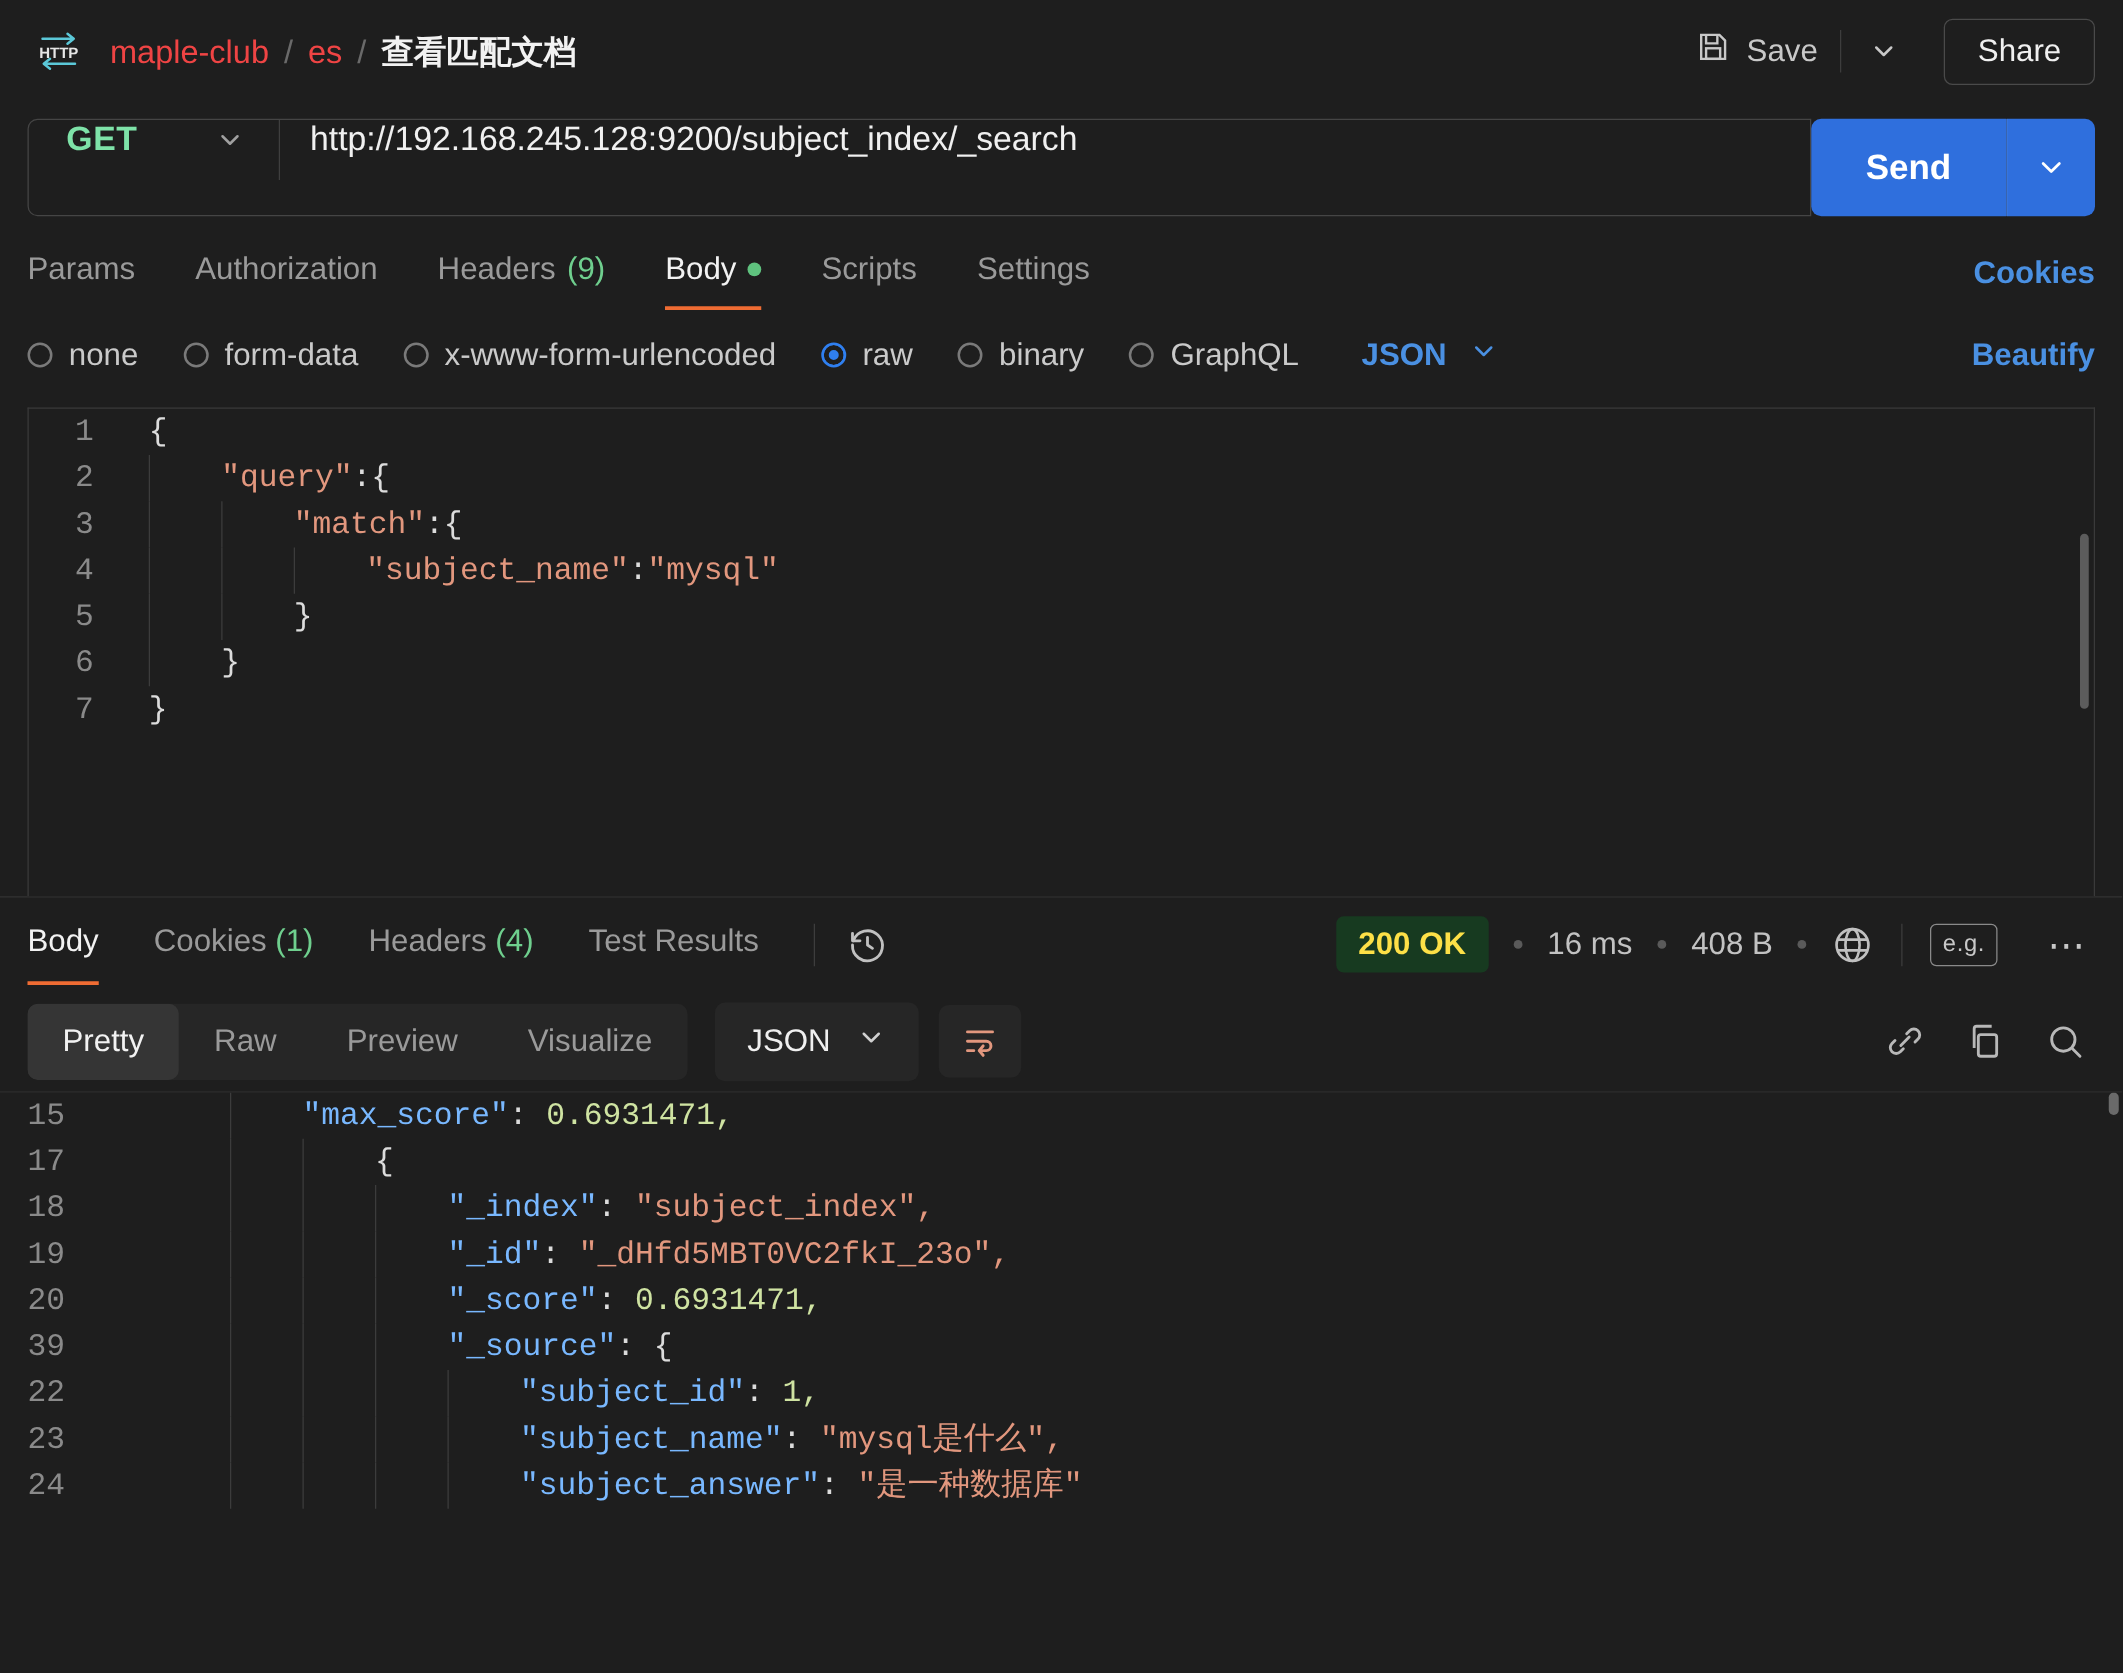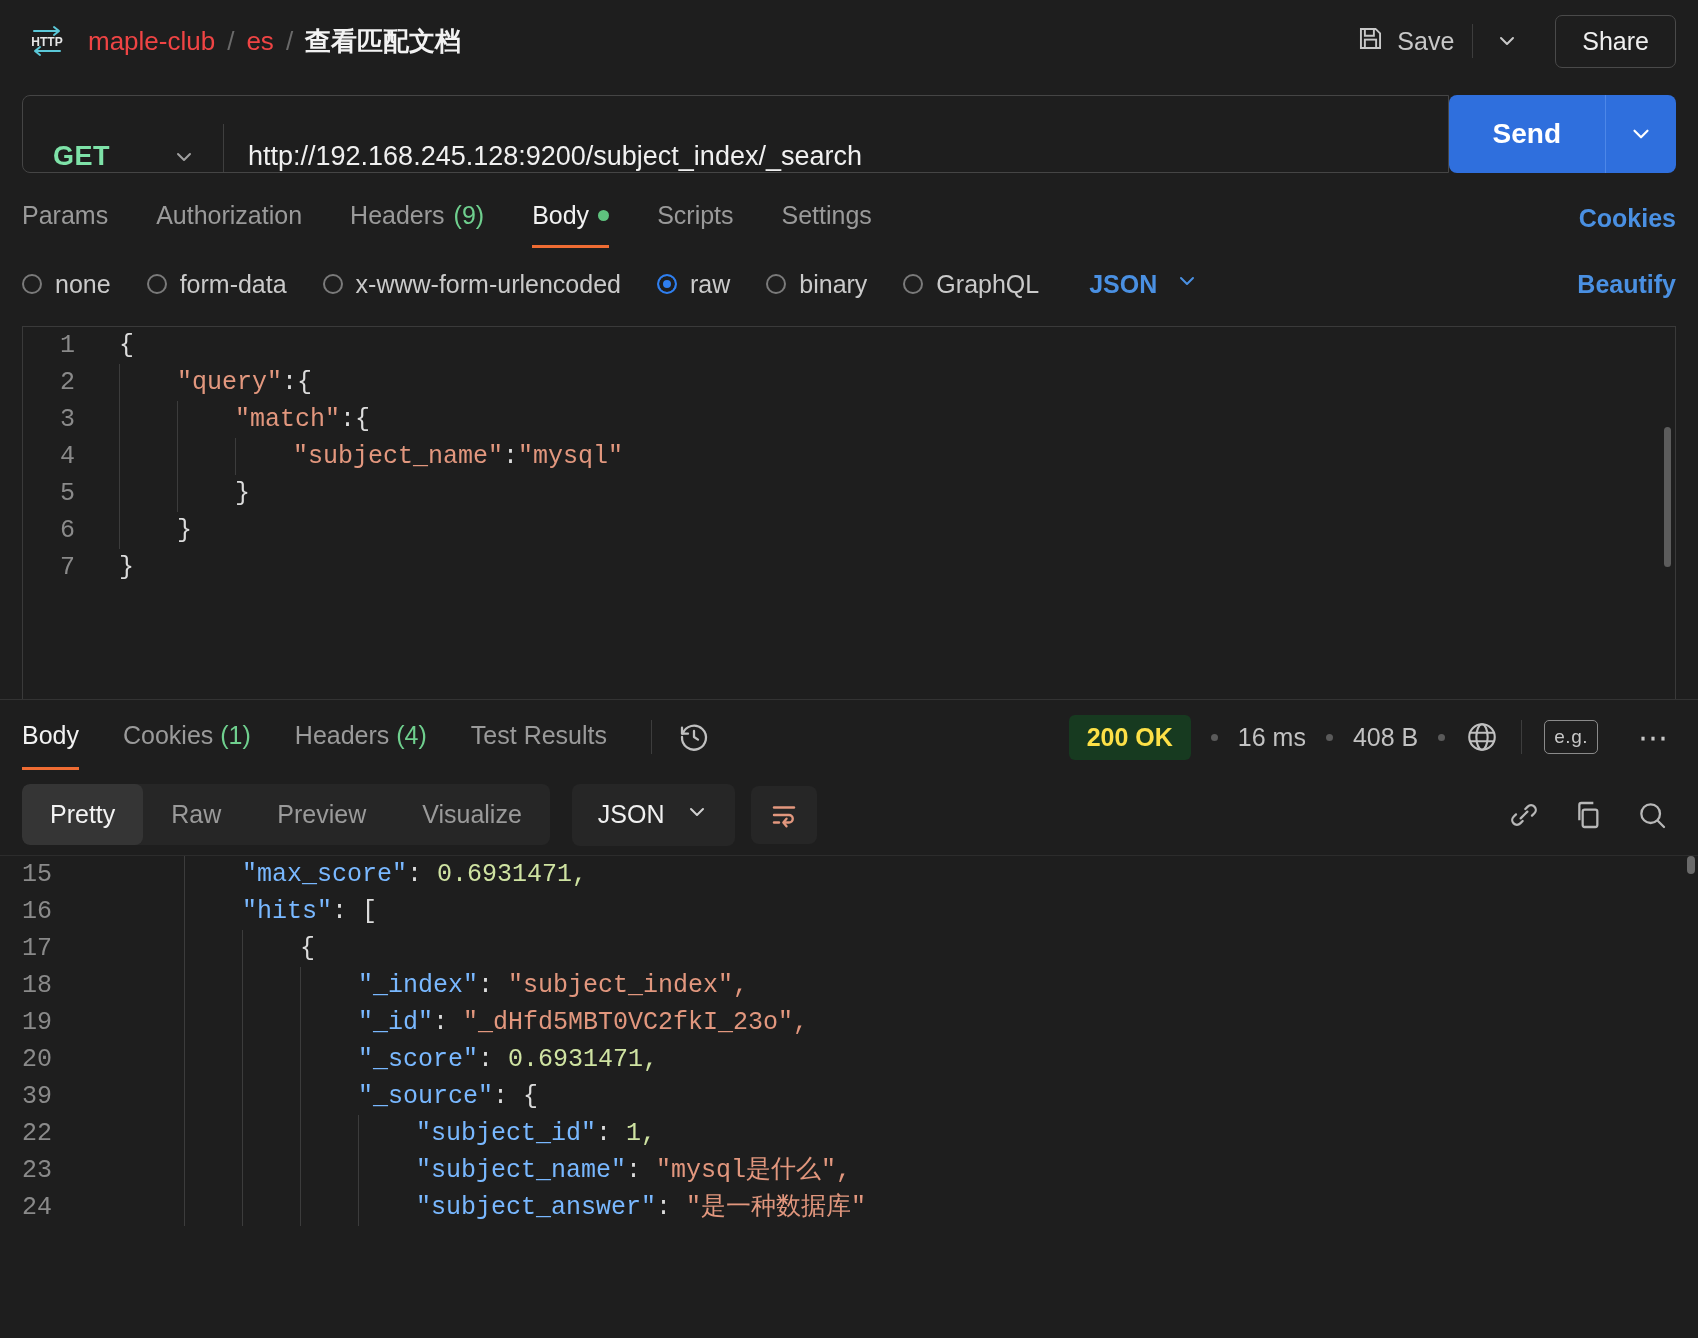--- a/index.html
+++ b/index.html
@@ -44,21 +44,21 @@
   }
 
   
   .urlbar {
     flex: 0 0 104px;
     display: flex; align-items: center;
     padding: 0 22px 0 22px;
   }
   .url-wrap {
     flex: 1; height: 78px;
-    display: flex; align-items: flex-end;
+    display: flex; align-items: flex-start;
     border: 1px solid #454545; border-radius: 8px 0 0 8px;
     background: #1e1e1e;
   }
   .method {
     display: flex; align-items: center; gap: 0;
     padding: 0 0 0 30px; min-width: 200px; cursor: pointer;
   }
   .method-label { color: #7ee2a8; font-size: 27px; font-weight: bold; letter-spacing: .5px; }
   .method-chev { margin-left: 62px; display: flex; }
   .url-sep { width: 1px; height: 48px; background: #3f3f3f; }
@@ -432,21 +432,20 @@
           <circle cx="11" cy="11" r="7"></circle>
           <path d="M16.5 16.5L21 21"></path>
         </svg>
       </span>
     </div>
   </div>
 
   <div class="resp-body">
     <div class="code" id="resp-code">
         <div class="code-line"><span class="lineno">15</span><span class="indent-guides"><span class="guide" style="margin-left: 110px;"></span></span><span style="padding-left: 57px;"><span class="tok-key">"max_score"</span><span class="tok-punc">: </span><span class="tok-num">0.6931471,</span></span></div>
-        <div class="code-line"><span class="lineno">16</span><span class="indent-guides"><span class="guide" style="margin-left: 110px;"></span></span><span style="padding-left: 57px;"><span class="tok-key">"hits"</span><span class="tok-punc">: [</span></span></div>
         <div class="code-line"><span class="lineno">17</span><span class="indent-guides"><span class="guide" style="margin-left: 110px;"></span><span class="guide" style="margin-left: 57px;"></span></span><span style="padding-left: 57px;"><span class="tok-punc">{</span></span></div>
         <div class="code-line"><span class="lineno">18</span><span class="indent-guides"><span class="guide" style="margin-left: 110px;"></span><span class="guide" style="margin-left: 57px;"></span><span class="guide" style="margin-left: 57px;"></span></span><span style="padding-left: 57px;"><span class="tok-key">"_index"</span><span class="tok-punc">: </span><span class="tok-str">"subject_index",</span></span></div>
         <div class="code-line"><span class="lineno">19</span><span class="indent-guides"><span class="guide" style="margin-left: 110px;"></span><span class="guide" style="margin-left: 57px;"></span><span class="guide" style="margin-left: 57px;"></span></span><span style="padding-left: 57px;"><span class="tok-key">"_id"</span><span class="tok-punc">: </span><span class="tok-str">"_dHfd5MBT0VC2fkI_23o",</span></span></div>
         <div class="code-line"><span class="lineno">20</span><span class="indent-guides"><span class="guide" style="margin-left: 110px;"></span><span class="guide" style="margin-left: 57px;"></span><span class="guide" style="margin-left: 57px;"></span></span><span style="padding-left: 57px;"><span class="tok-key">"_score"</span><span class="tok-punc">: </span><span class="tok-num">0.6931471,</span></span></div>
         <div class="code-line"><span class="lineno">39</span><span class="indent-guides"><span class="guide" style="margin-left: 110px;"></span><span class="guide" style="margin-left: 57px;"></span><span class="guide" style="margin-left: 57px;"></span></span><span style="padding-left: 57px;"><span class="tok-key">"_source"</span><span class="tok-punc">: {</span></span></div>
         <div class="code-line"><span class="lineno">22</span><span class="indent-guides"><span class="guide" style="margin-left: 110px;"></span><span class="guide" style="margin-left: 57px;"></span><span class="guide" style="margin-left: 57px;"></span><span class="guide" style="margin-left: 57px;"></span></span><span style="padding-left: 57px;"><span class="tok-key">"subject_id"</span><span class="tok-punc">: </span><span class="tok-num">1,</span></span></div>
         <div class="code-line"><span class="lineno">23</span><span class="indent-guides"><span class="guide" style="margin-left: 110px;"></span><span class="guide" style="margin-left: 57px;"></span><span class="guide" style="margin-left: 57px;"></span><span class="guide" style="margin-left: 57px;"></span></span><span style="padding-left: 57px;"><span class="tok-key">"subject_name"</span><span class="tok-punc">: </span><span class="tok-str">"mysql是什么",</span></span></div>
         <div class="code-line"><span class="lineno">24</span><span class="indent-guides"><span class="guide" style="margin-left: 110px;"></span><span class="guide" style="margin-left: 57px;"></span><span class="guide" style="margin-left: 57px;"></span><span class="guide" style="margin-left: 57px;"></span></span><span style="padding-left: 57px;"><span class="tok-key">"subject_answer"</span><span class="tok-punc">: </span><span class="tok-str">"是一种数据库"</span></span></div>
       </div>
     <div class="resp-scrollbar">

